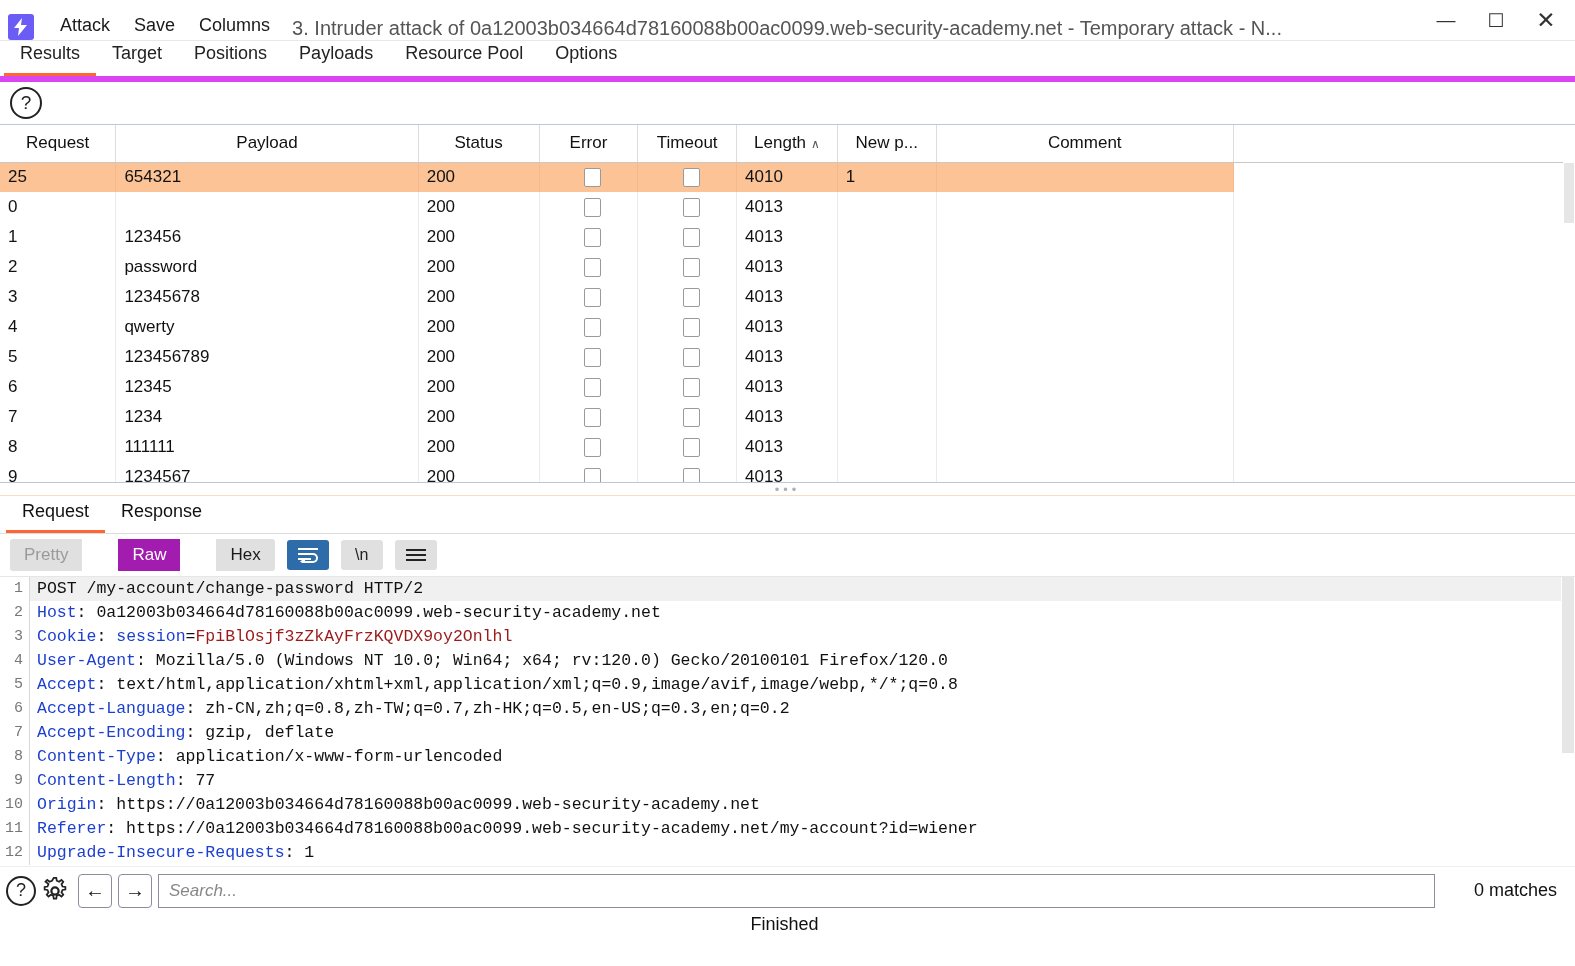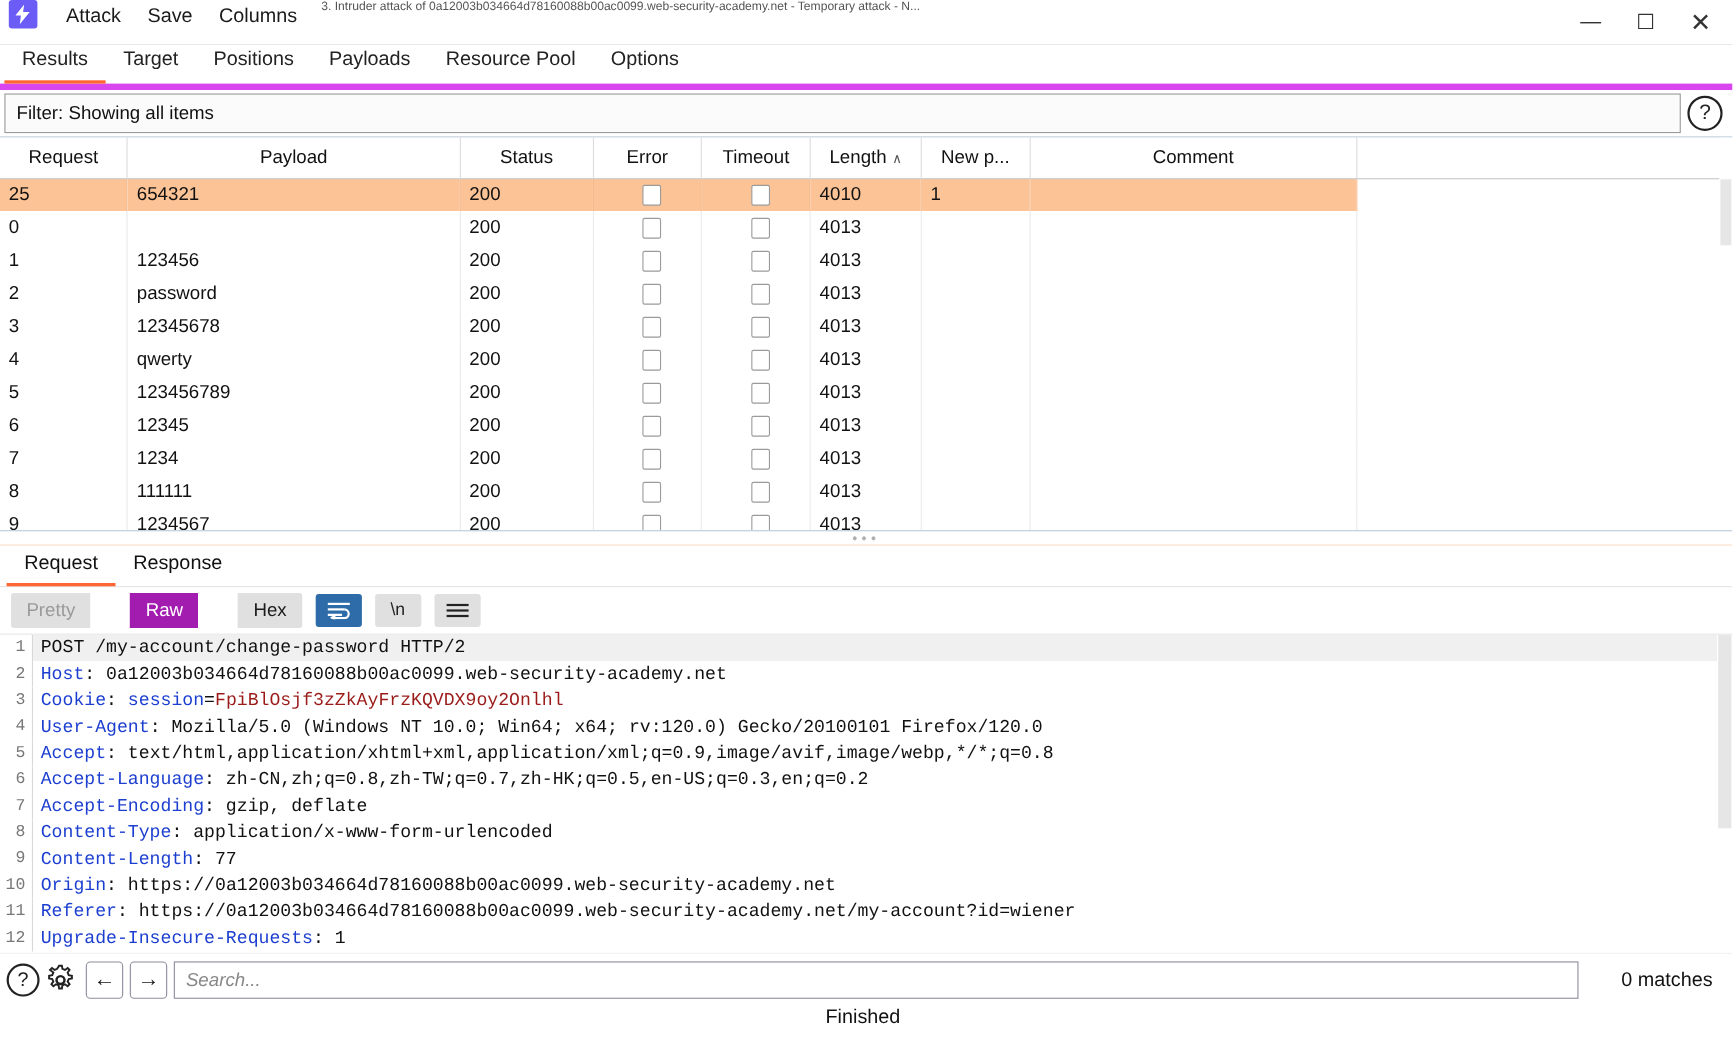--- a/index.html
+++ b/index.html
@@ -6,34 +6,34 @@
   html, body {
     width: 1575px; height: 966px;
     background: #ffffff;
     font-family: "Liberation Sans", sans-serif;
     overflow: hidden;
   }
   body { position: relative; }
 
   
   .titlebar {
-    height: 41px; display: flex; align-items: flex-start;
+    height: 41px; display: flex; align-items: flex-end;
     background: #ffffff; border-bottom: 1px solid #e8e8e8;
   }
   .app-logo {
     width: 26px; height: 26px; margin-left: 8px; margin-right: 14px;
     background: #6b5cf6; border-radius: 3px;
     display: flex; align-items: center; justify-content: center;
     color: #fff; font-size: 16px; font-weight: bold; line-height: 1;
   }
   .menu-item {
     font-size: 18px; color: #1a1a1a; padding: 4px 12px; cursor: default;
   }
   .win-title {
-    font-size: 11px; color: #555; margin-left: 10px;
+    font-size: 20px; color: #555; margin-left: 10px;
     white-space: nowrap; overflow: hidden; flex: 1;
   }
   .win-btns { display: flex; align-items: center; margin-right: 4px; }
   .win-btn {
     width: 50px; height: 40px; display: flex; align-items: center;
     justify-content: center; font-size: 19px; color: #333;
   }
   .win-btn.close { font-size: 23px; }
 
   
@@ -236,21 +236,20 @@
 <div class="tabbar" id="tabbar">
     <div class="tab active">Results</div>
     <div class="tab">Target</div>
     <div class="tab">Positions</div>
     <div class="tab">Payloads</div>
     <div class="tab">Resource Pool</div>
     <div class="tab">Options</div>
   </div>
 
 <div class="filterbar">
-  <div class="filter-box">Filter: Showing all items</div>
   <div class="circle-q">?</div>
 </div>
 
 <div class="table-wrap">
   <table class="results">
     <colgroup>
       <col style="width:115px">
         <col style="width:300px">
         <col style="width:120px">
       <col style="width:98px">

